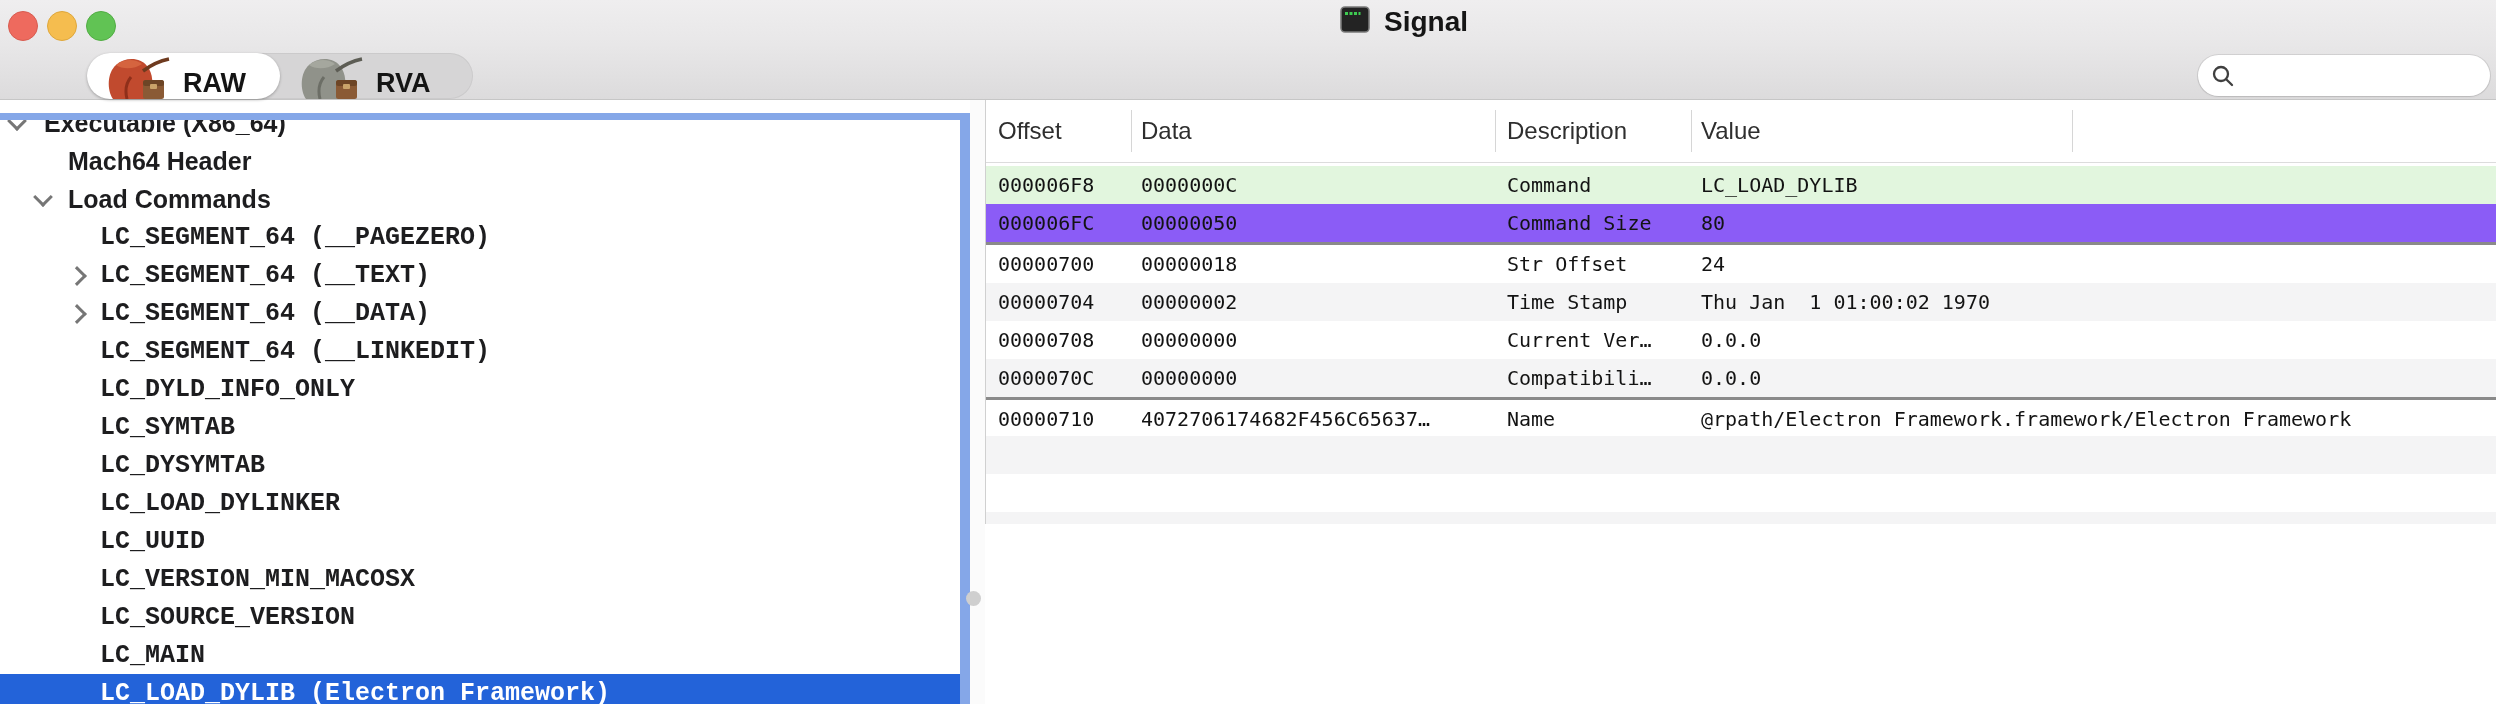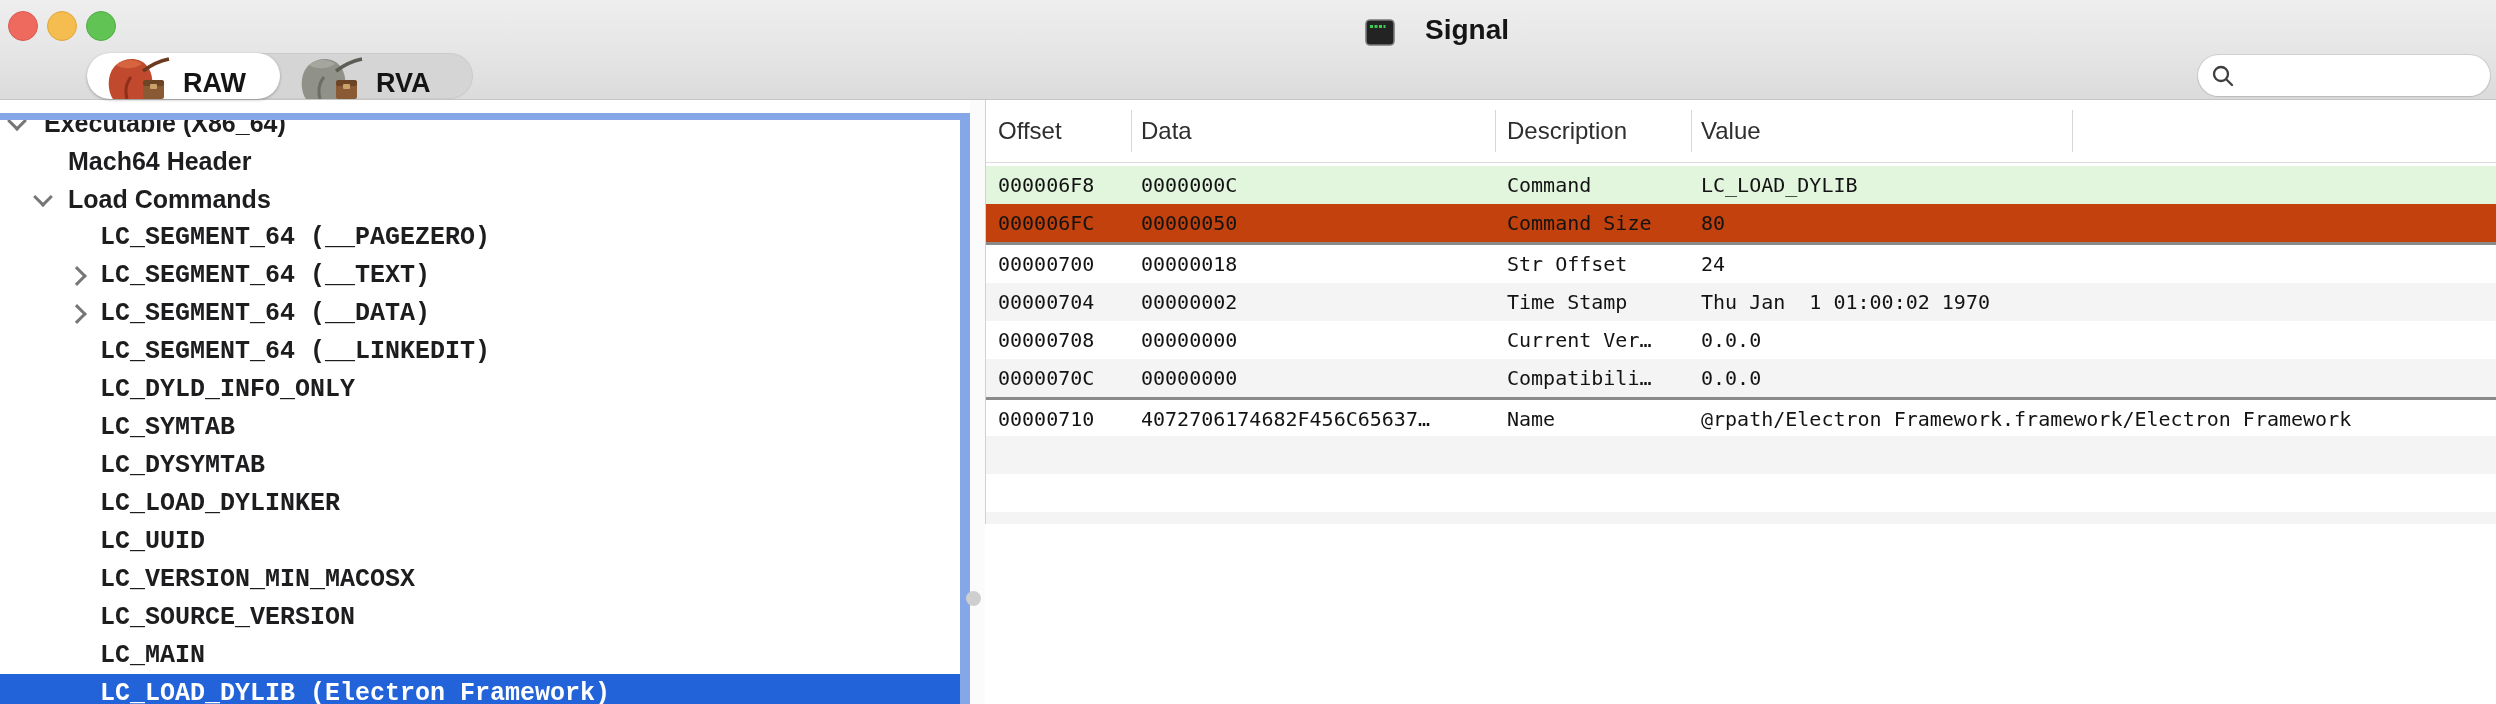--- a/index.html
+++ b/index.html
@@ -8,21 +8,21 @@
 
   
   .chrome{position:absolute;left:0;top:0;width:2496px;height:100px;box-sizing:border-box;
           background:linear-gradient(180deg,#efeeef 0%,#e8e7e8 45%,#dcdbdc 100%);
           border-bottom:1px solid #c6c6c6;}
   .light{position:absolute;top:11px;width:30px;height:30px;border-radius:50%;box-sizing:border-box;}
   .light.red{left:8px;background:#ee6a5e;border:1px solid #d85c50;}
   .light.yellow{left:47px;background:#f5bd4f;border:1px solid #dfa73b;}
   .light.green{left:86px;background:#61c354;border:1px solid #51ad43;}
 
-  .titlegroup{position:absolute;left:1340px;top:6px;height:40px;display:flex;align-items:flex-end;gap:30px;margin-left:25px;}
+  .titlegroup{position:absolute;left:1340px;top:6px;height:40px;display:flex;align-items:flex-start;gap:14px;}
   .exeicon{display:block;}
   .wintitle{font-size:28px;font-weight:bold;color:#151515;}
 
   
   .segctl{position:absolute;left:87px;top:53px;width:386px;height:46px;background:#d6d5d6;
           border-radius:23px;box-shadow:inset 0 0 0 1px rgba(0,0,0,.05);display:flex;}
   .seg{position:relative;width:50%;height:46px;display:flex;align-items:flex-end;border-radius:23px;cursor:default;}
   .seg.on{background:#ffffff;box-shadow:0 1px 3px rgba(0,0,0,.28);}
   .segicon{margin-left:20px;}
   .seglabel{margin-left:10px;font-size:27px;font-weight:600;color:#141414;}
@@ -65,21 +65,21 @@
 
   .rows{position:absolute;left:0;top:66px;width:1510px;}
   .trow{display:flex;height:38px;align-items:center;
         font-family:"DejaVu Sans Mono",monospace;font-size:20px;color:#131313;white-space:pre;}
   .cell{overflow:hidden;box-sizing:border-box;flex:none;}
   .c-offset{width:155px;padding-left:12px;}
   .c-data{width:366px;}
   .c-desc{width:194px;}
   .c-value{flex:1 1 auto;padding-right:12px;}
   .hl-green-light{background:#e2f6de;}
-  .hl-green-dark{background:#c2410c;}
+  .hl-green-dark{background:#8b5cf6;}
   .hl-stripe{background:#f4f4f5;}
   .hl-white{background:#ffffff;}
   .rowsep{height:3px;background:#8a8a8a;}
   .filler{position:absolute;left:0;top:336px;width:1510px;height:268px;
           background:repeating-linear-gradient(180deg,#f4f4f5 0 38px,#ffffff 38px 76px);}
 </style>
 </head>
 <body>
 
 <div class="chrome">

